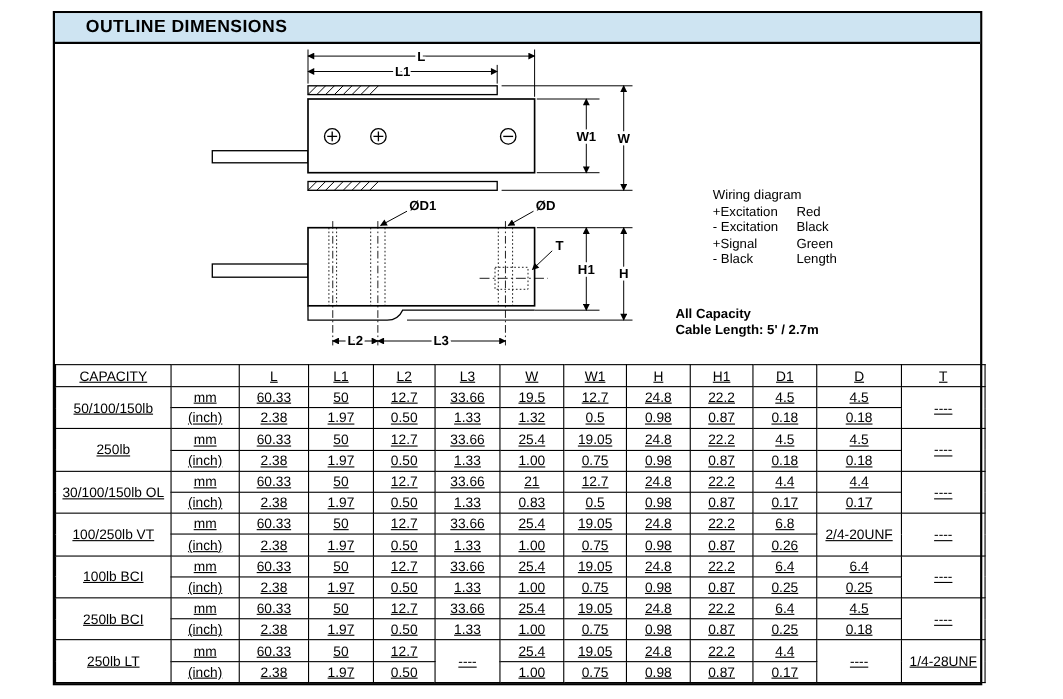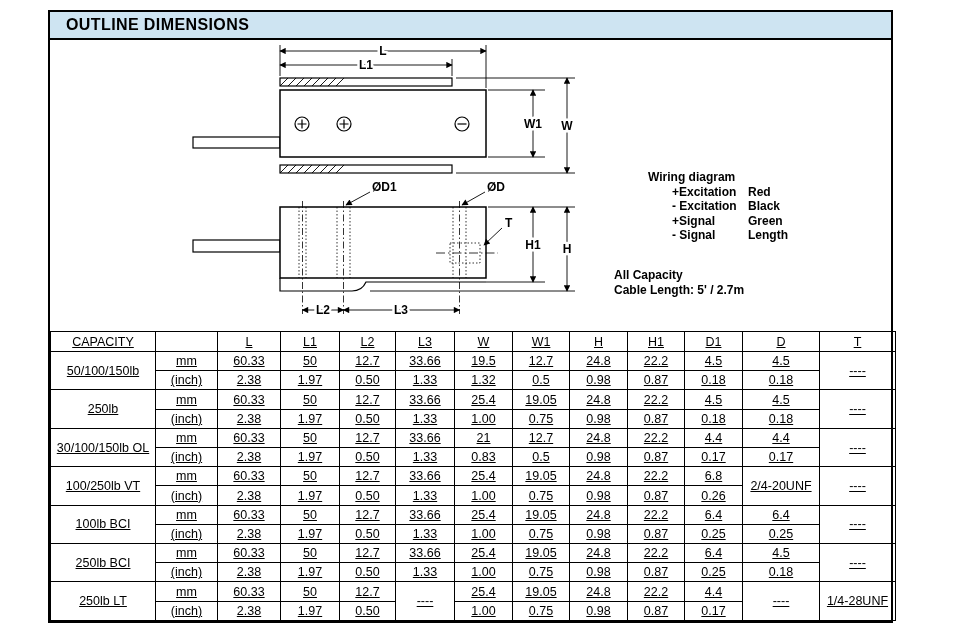--- a/index.html
+++ b/index.html
@@ -1,31 +1,31 @@
 <!DOCTYPE html>
 <html><head>
 <meta charset="utf-8">
 <style>
   html,body{margin:0;padding:0;width:966px;height:635px;background:#ffffff;overflow:hidden;
             font-family:"Liberation Sans", sans-serif;color:#000;}
   .sheet{position:absolute;left:48px;top:10px;width:845px;height:613px;box-sizing:border-box;
          border:2px solid #000;background:#fff;display:flex;flex-direction:column;}
   .title-bar{height:28px;flex:none;background:#cee4f2;border-bottom:2px solid #000;
-             display:flex;align-items:center;padding-left:16px;box-sizing:border-box;}
+             display:flex;align-items:center;padding-left:28px;box-sizing:border-box;}
   .title-bar span{font-weight:bold;font-size:16px;letter-spacing:.4px;}
   .diagram-area{position:relative;height:291px;flex:none;}
   svg.diagram{position:absolute;left:0;top:0;}
   .dim-label{font:bold 12px "Liberation Sans",sans-serif;fill:#000;text-anchor:middle;
              paint-order:stroke;stroke:#fff;stroke-width:5px;stroke-linejoin:round;}
   .lead-label{font:bold 12px "Liberation Sans",sans-serif;fill:#000;text-anchor:start;
               paint-order:stroke;stroke:#fff;stroke-width:4px;stroke-linejoin:round;}
-  .wiring{position:absolute;left:598px;top:130px;font-size:12px;line-height:14.5px;font-weight:bold;}
+  .wiring{position:absolute;left:598px;top:130px;font-size:12px;line-height:14.5px;}
   .wiring-row{display:flex;}
-  .w-sig{width:76px;flex:none;margin-left:24px;}
-  .cap-note{position:absolute;left:564px;top:228px;font-weight:bold;font-size:12px;line-height:14.5px;}
+  .w-sig{width:76px;flex:none;}
+  .cap-note{position:absolute;left:564px;top:238px;font-weight:bold;font-size:12px;line-height:14.5px;}
   table.dims{width:100%;height:290px;flex:none;border-collapse:collapse;table-layout:fixed;text-decoration:underline;}
   table.dims th,table.dims td{border:1px solid #000;font-size:12.5px;font-weight:normal;
         text-align:center;vertical-align:middle;padding:0;overflow:hidden;white-space:nowrap;}
   table.dims thead tr{height:20px;}
   table.dims tbody tr{height:19px;}
   td.vbottom{vertical-align:bottom;padding-bottom:1px;}
 </style>
 </head>
 <body>
 
@@ -131,21 +131,21 @@
       </div>
       <div class="wiring-row">
         <span class="w-sig">- Excitation</span>
         <span>Black</span>
       </div>
       <div class="wiring-row">
         <span class="w-sig">+Signal</span>
         <span>Green</span>
       </div>
       <div class="wiring-row">
-        <span class="w-sig">- Signal</span>
+        <span class="w-sig">- Black</span>
         <span>Length</span>
       </div>
     </div>
 
     <div class="cap-note">
       <div>All Capacity</div>
       <div>Cable Length: 5' / 2.7m</div>
     </div>
   </div>
 

